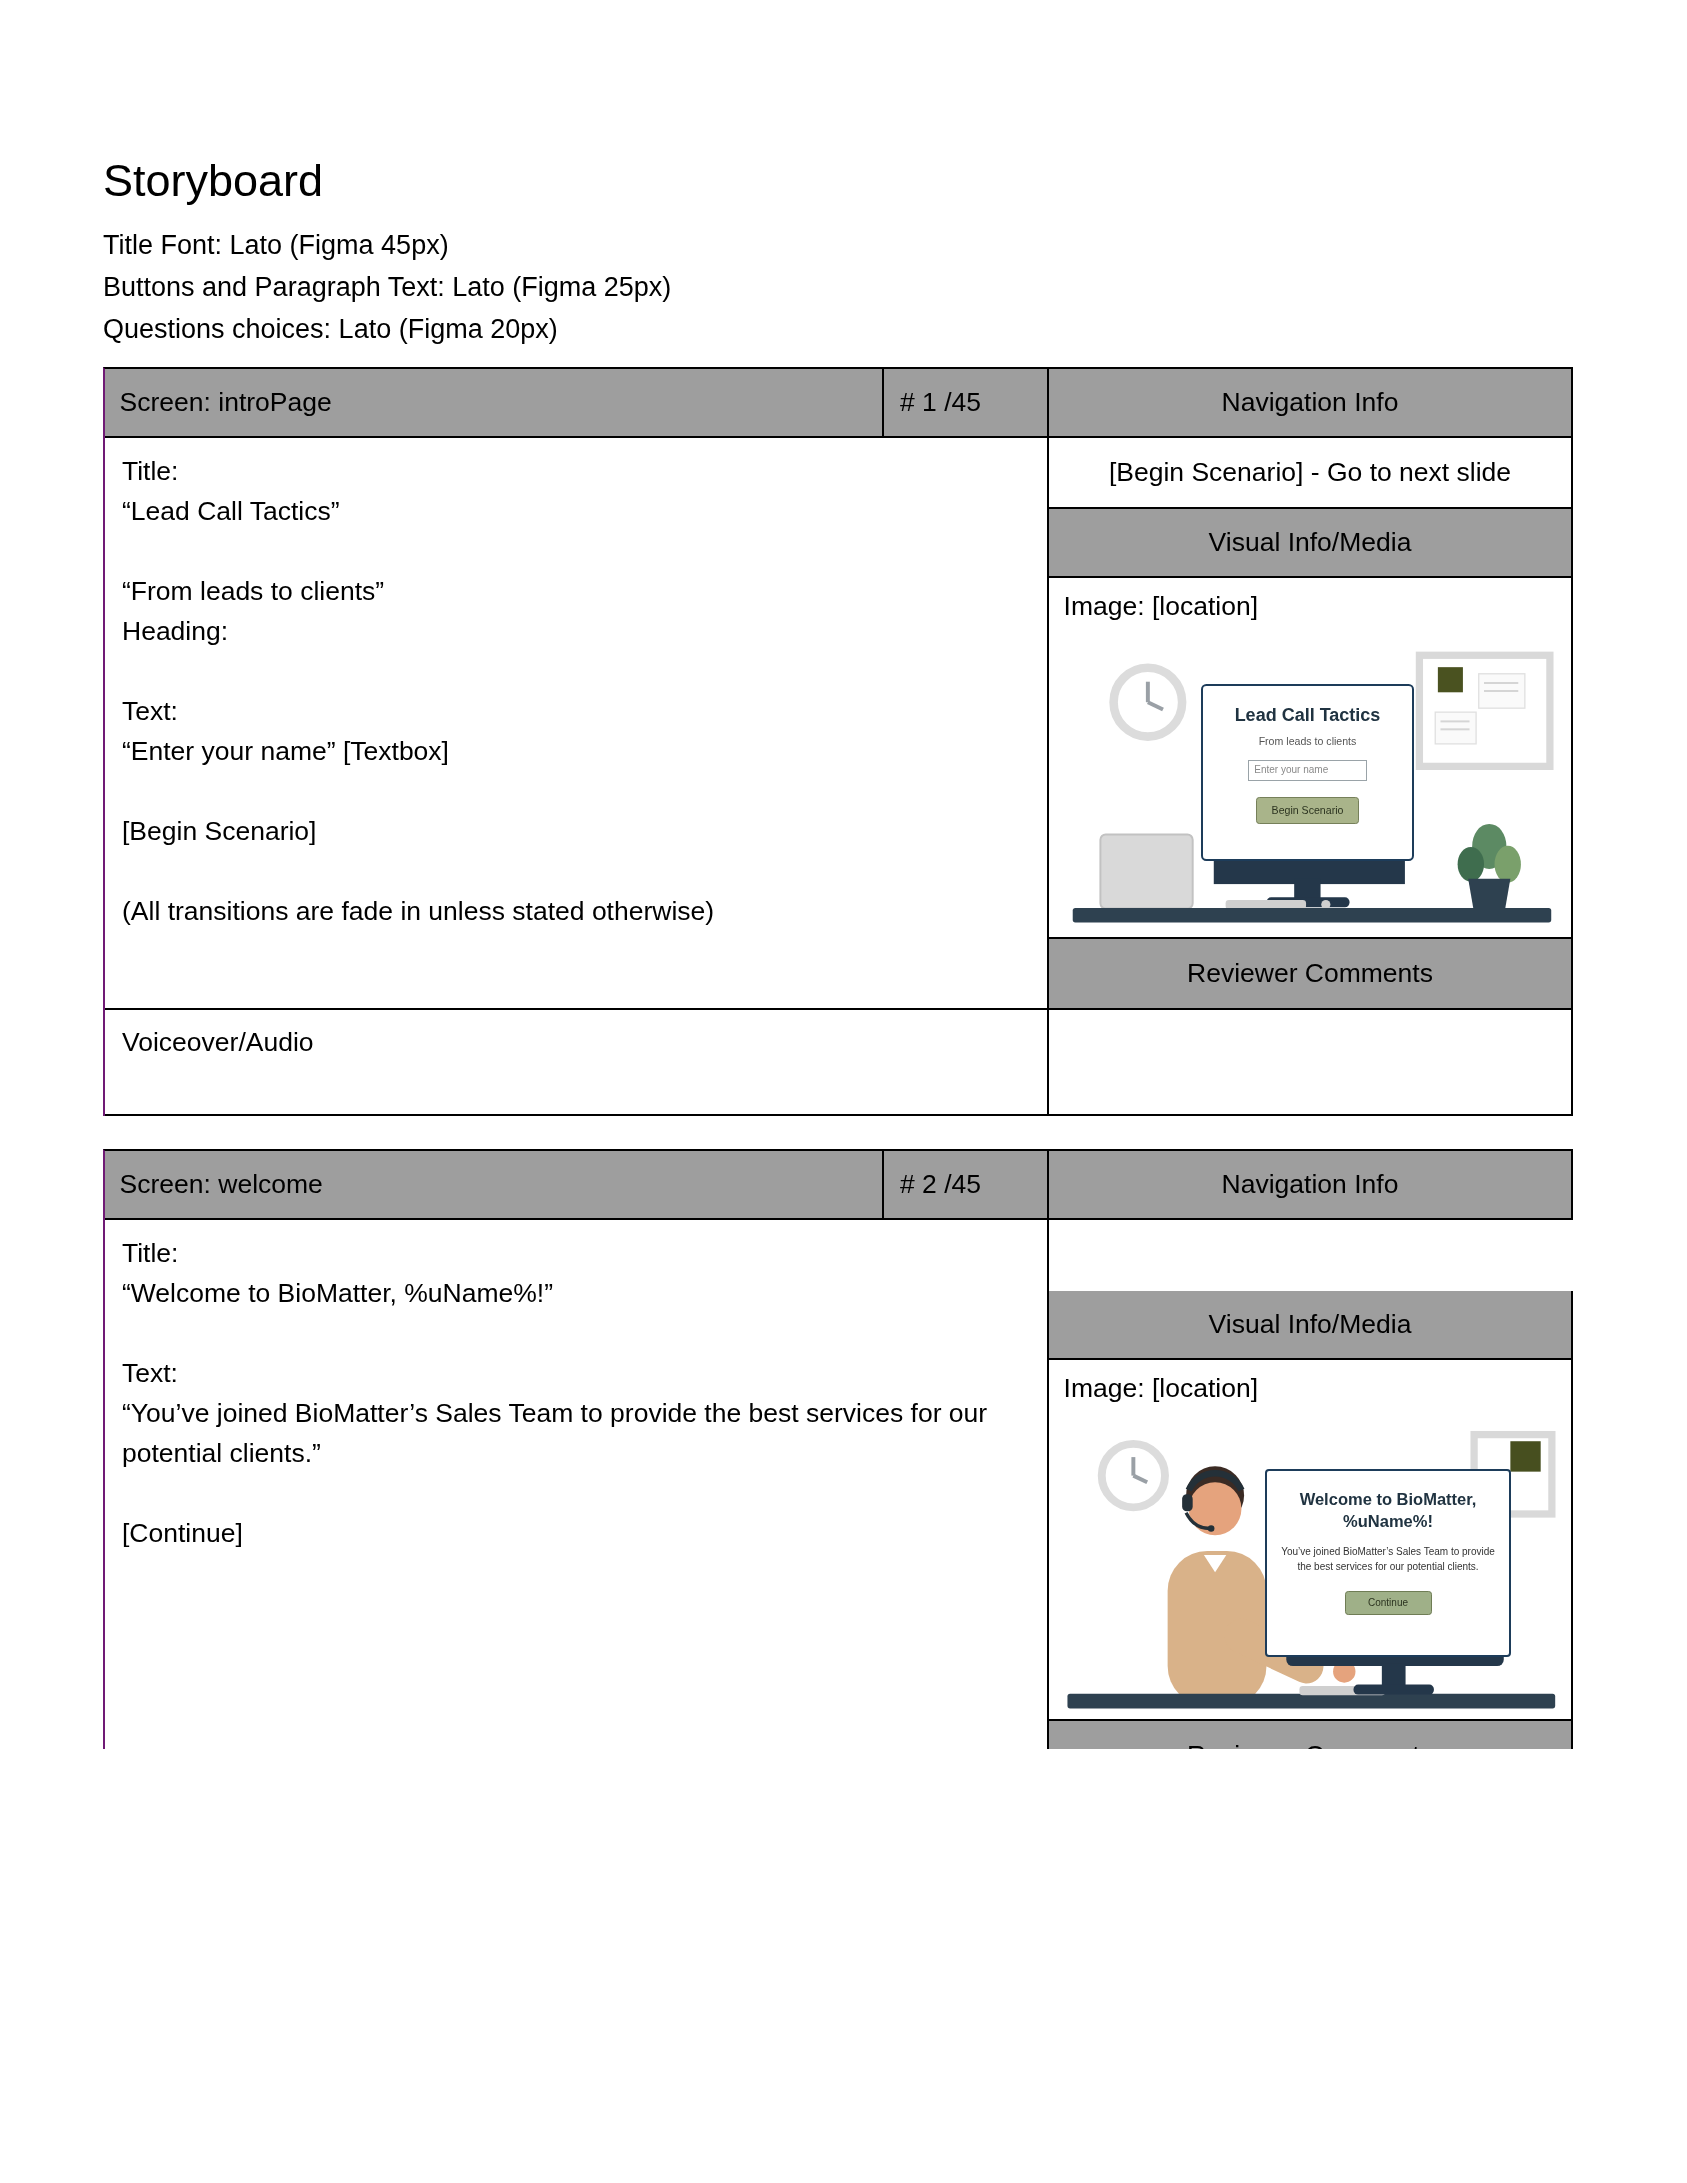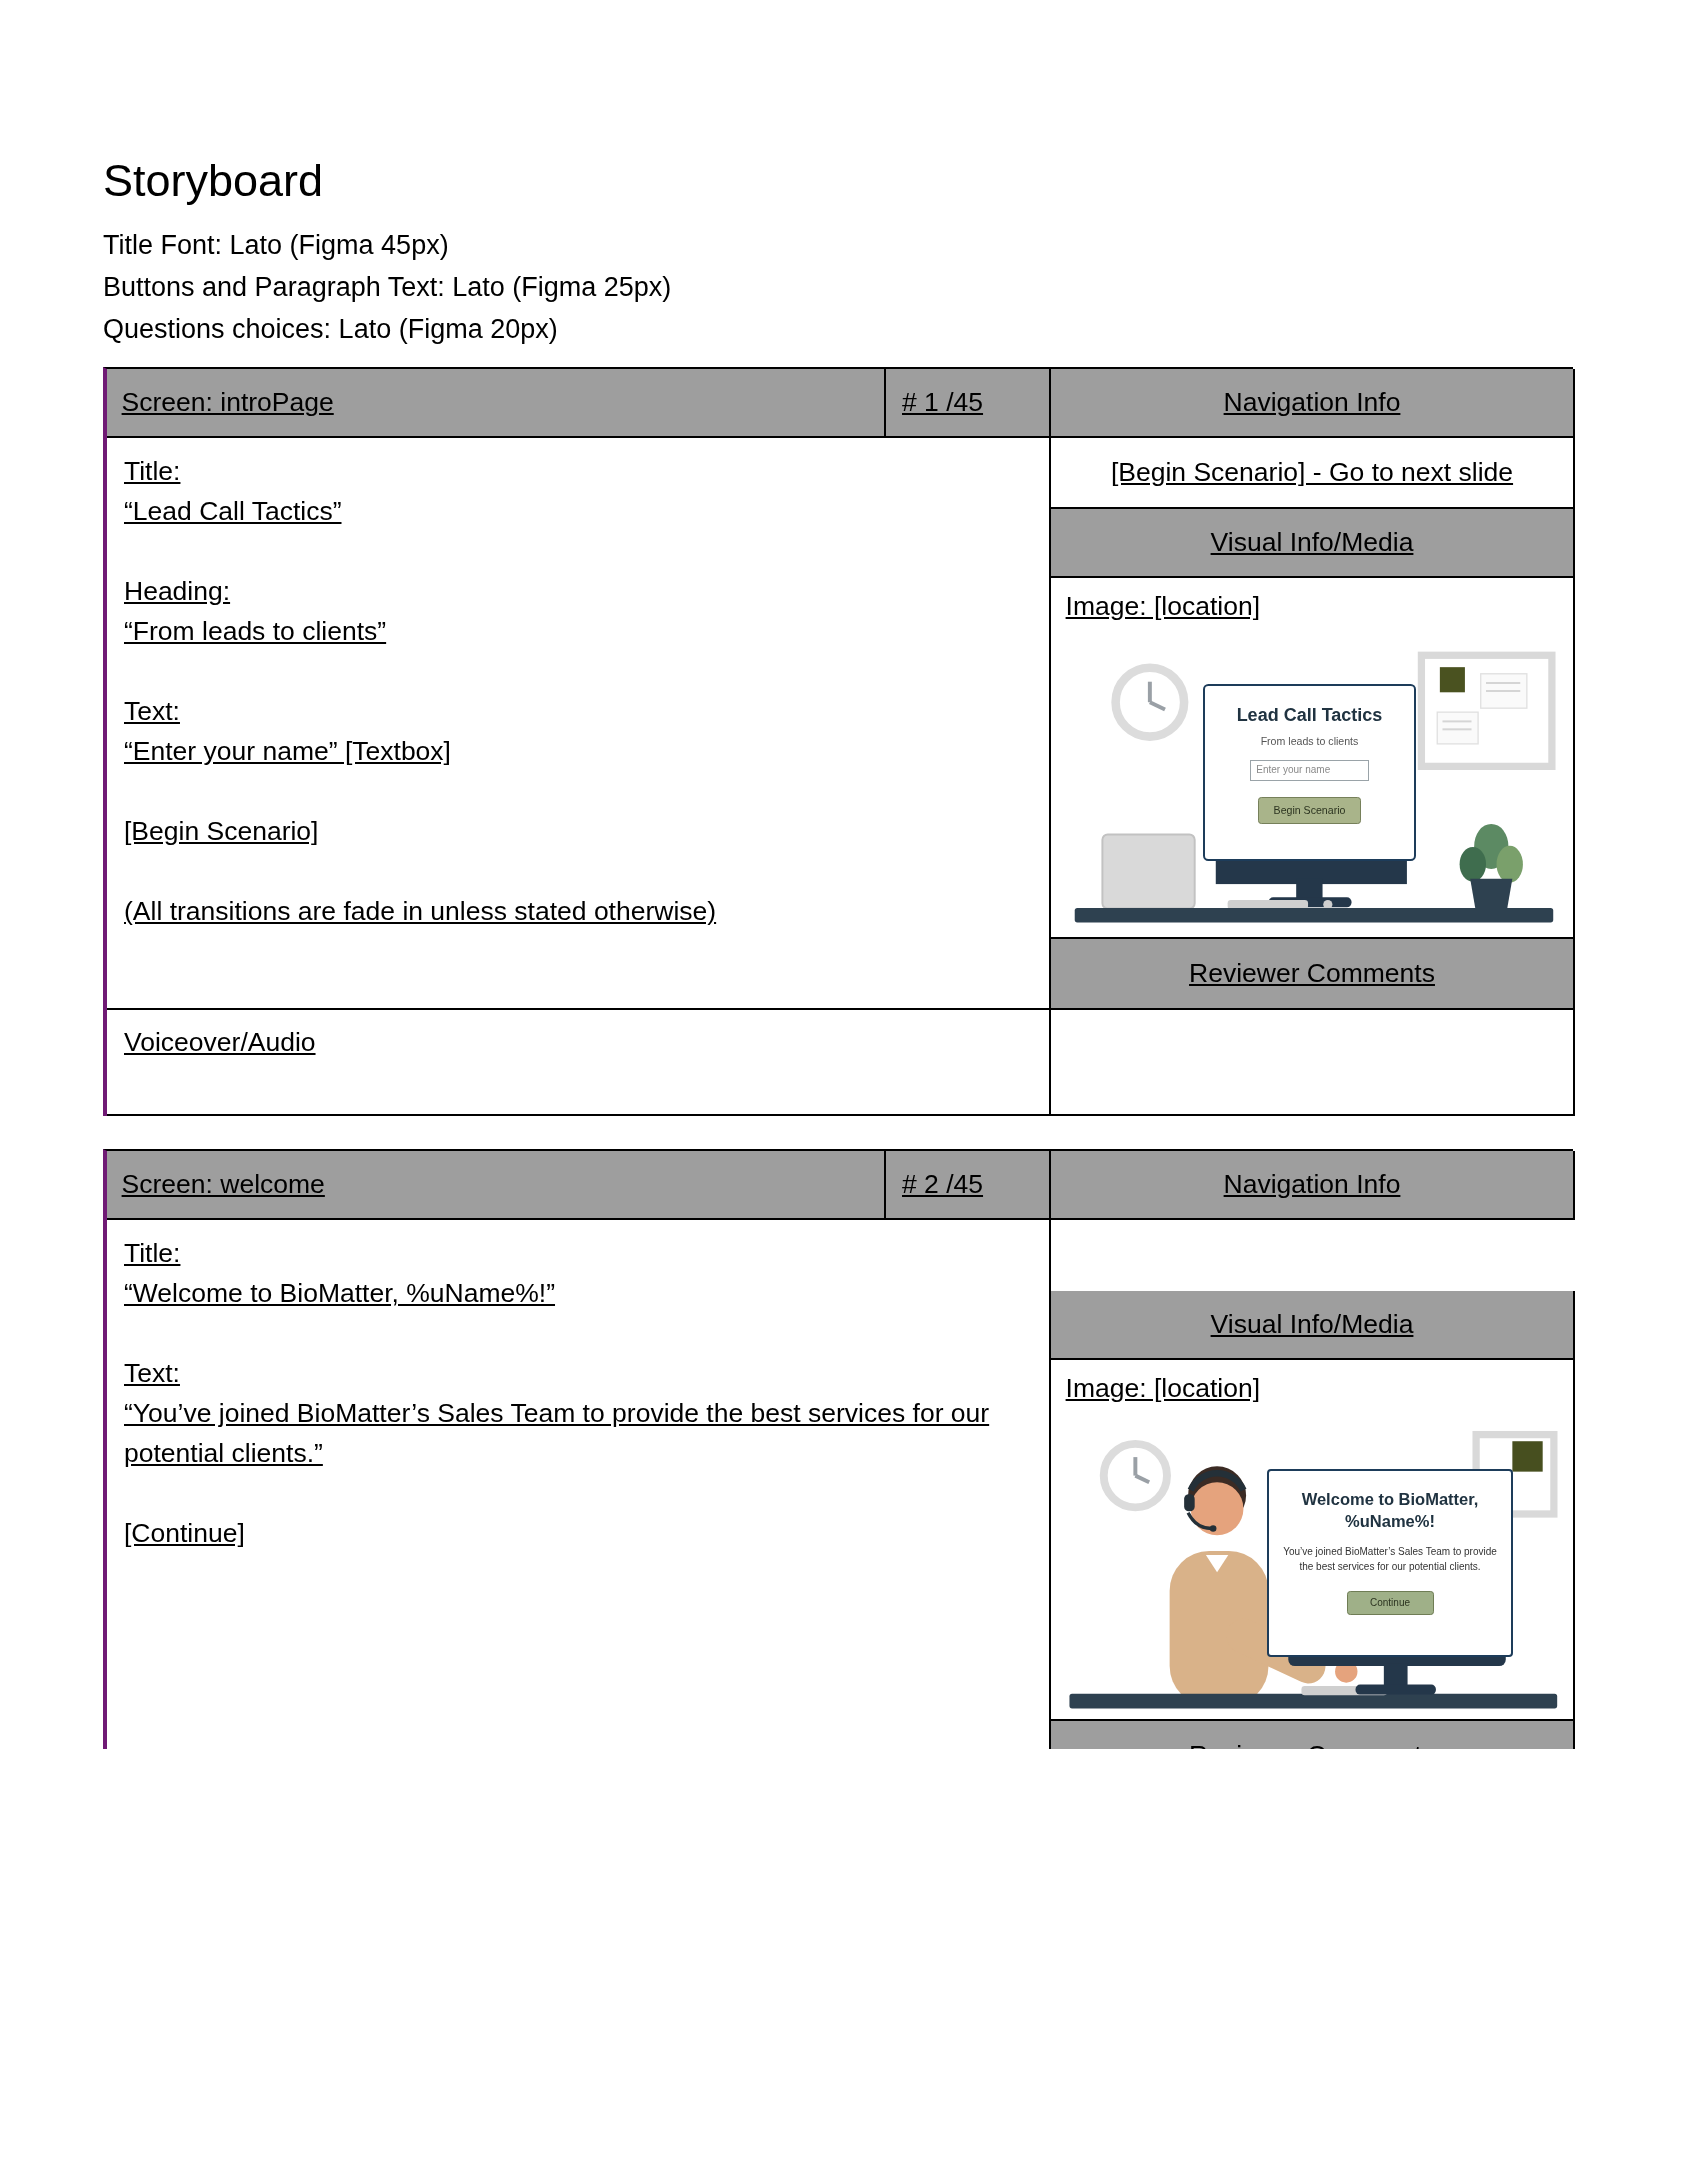--- a/index.html
+++ b/index.html
@@ -25,25 +25,24 @@
     line-height: 42px;
     font-weight: 400;
   }
 
   
   .sb-table {
     margin-top: 17px;
     display: grid;
     grid-template-columns: 779px 165px 524px;
     grid-template-rows: 69px 71px 69px 361px 71px 106px;
-    border-left: 4px solid #701a75;
+    border-left: 2px solid #701a75;
     border-top: 2px solid #000;
     width: 1470px;
     box-sizing: border-box;
-    text-decoration: underline;
   }
   .sb-table--2 { margin-top: 33px; grid-template-rows: 69px 71px 69px 361px 71px 110px; }
   .cell {
     box-sizing: border-box;
     border-right: 2px solid #000;
     border-bottom: 2px solid #000;
     font-size: 26.5px;
     overflow: hidden;
   }
   .gray { background: #9e9e9e; }
@@ -122,22 +121,22 @@
     <div class="cell gray vcenter screen-header">Screen: introPage</div>
     <div class="cell gray vcenter num-header"># 1 /45</div>
     <div class="cell gray vcenter hcenter nav-header">Navigation Info</div>
 
     <div class="cell content-cell">
       <div class="block">
         <span class="line">Title:</span>
         <span class="line">“Lead Call Tactics”</span>
       </div>
       <div class="block">
+        <span class="line">“From leads to clients”</span>
         <span class="line">Heading:</span>
-        <span class="line">“From leads to clients”</span>
       </div>
       <div class="block">
         <span class="line">Text:</span>
         <span class="line">“Enter your name” [Textbox]</span>
       </div>
       <div class="block">
         <span class="line">[Begin Scenario]</span>
       </div>
       <div class="block">
         <span class="line">(All transitions are fade in unless stated otherwise)</span>

